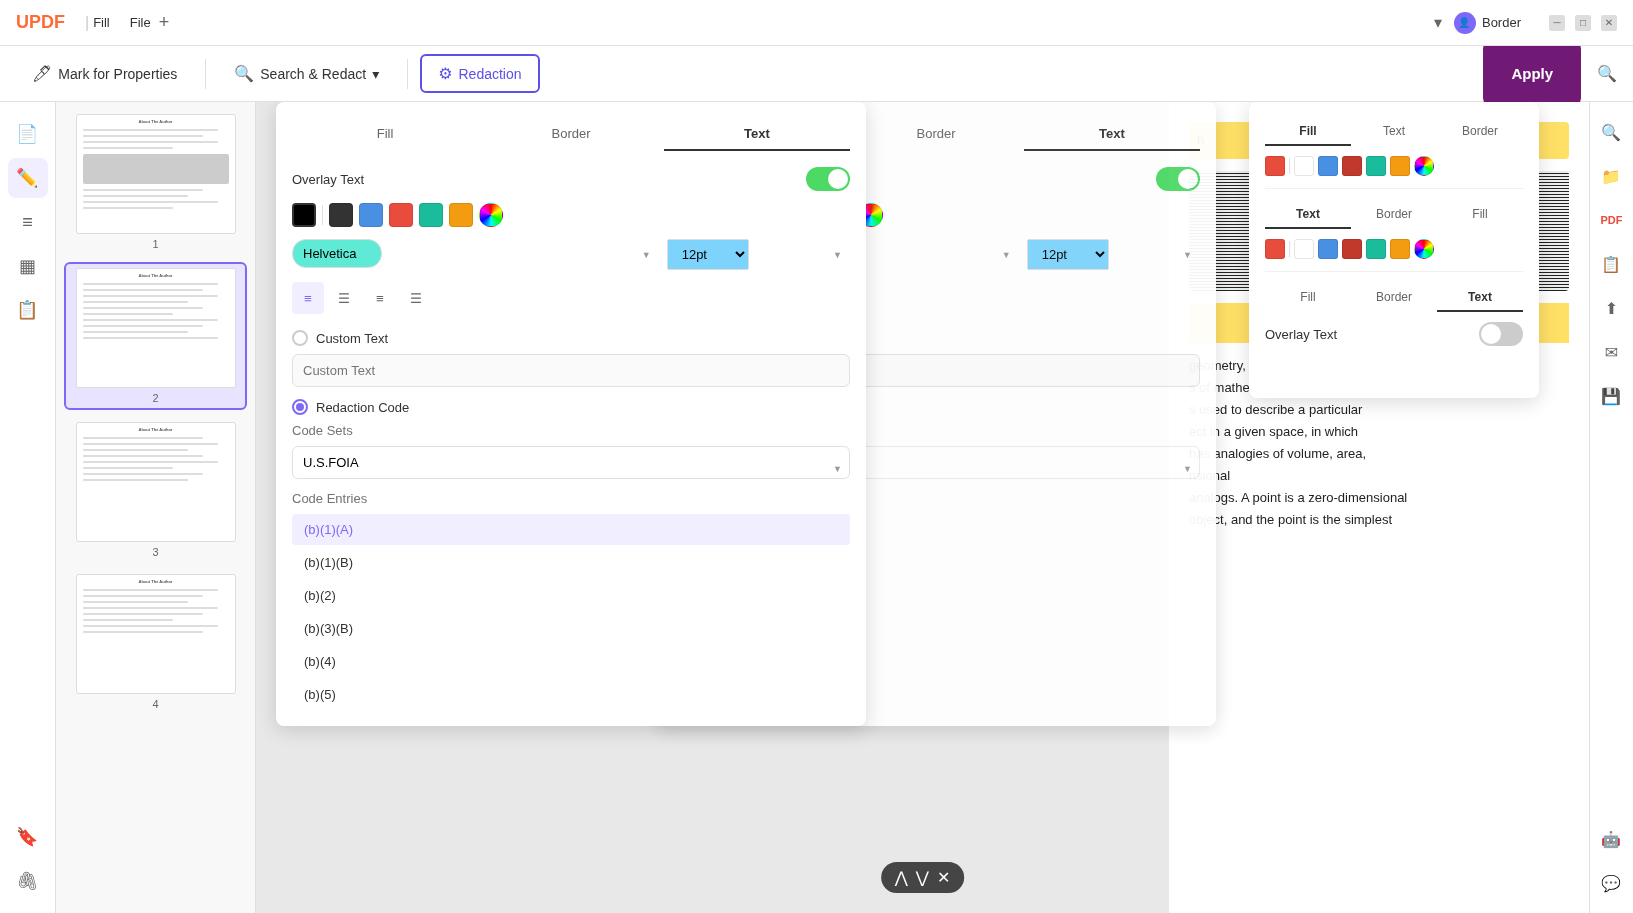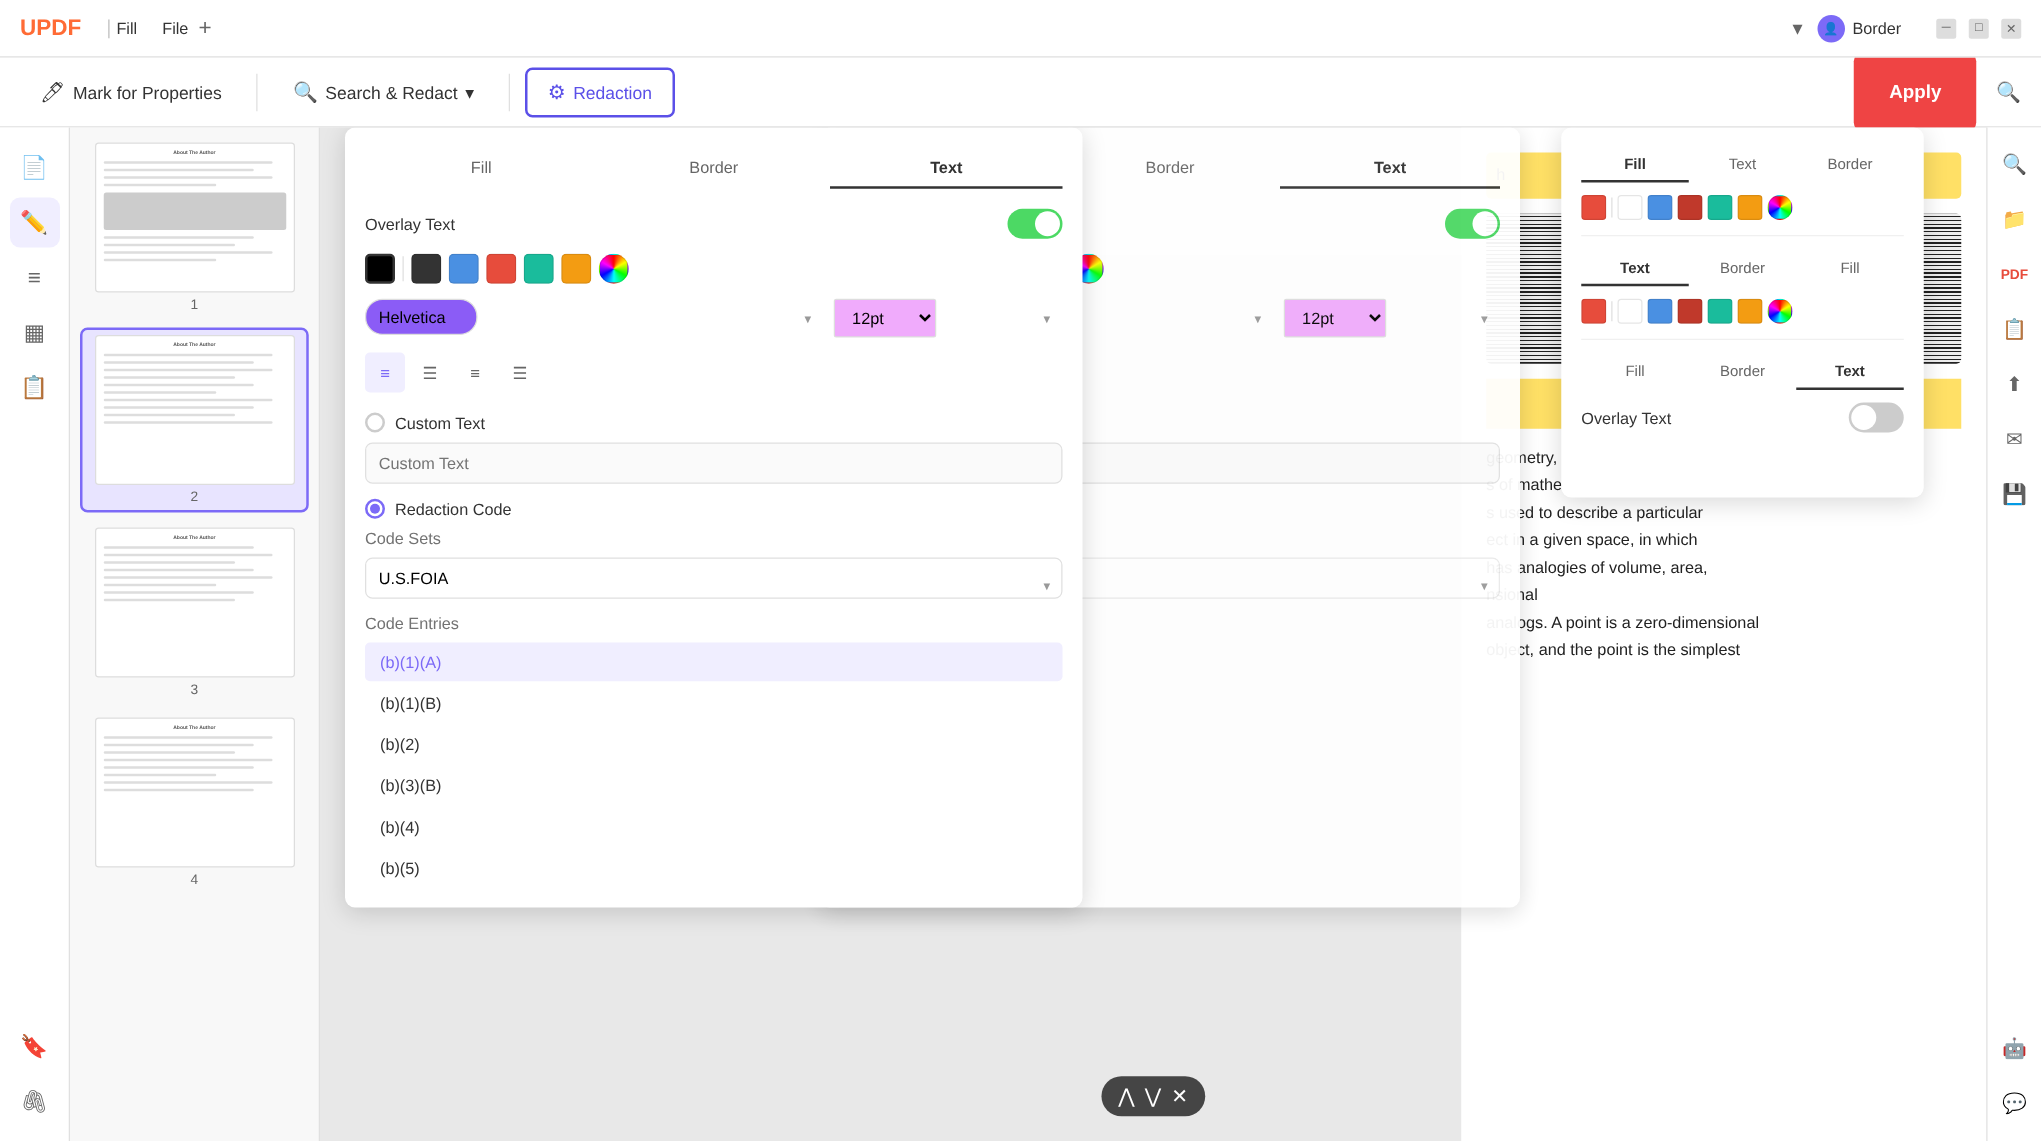--- a/index.html
+++ b/index.html
@@ -33,21 +33,21 @@
       border: none; background: none;
     }
     .toolbar-btn-icon { font-size: 16px; }
     .toolbar-separator { width: 1px; height: 30px; background: #e0e0e0; margin: 0 4px; }
     .properties-btn {
       display: flex; align-items: center; gap: 6px; padding: 8px 16px;
       border-radius: 6px; cursor: pointer; font-size: 14px; color: #5b50e8;
       border: 2px solid #5b50e8; background: #fff; font-weight: 500;
     }
     .apply-btn {
-      margin-left: auto; background: #ef4444; color: #fff; border: none;
+      margin-left: auto; background: #701a75; color: #fff; border: none;
       border-radius: 8px; padding: 24px 28px; font-size: 15px; font-weight: 600;
       cursor: pointer;
     }
     .search-icon-btn { margin-left: 8px; cursor: pointer; color: #666; }
 
     
     .main { display: flex; height: calc(913px - 46px - 56px); }
 
     
     .sidebar-icons {
@@ -120,26 +120,26 @@
       width: 24px; height: 24px; border-radius: 4px; cursor: pointer;
       border: 1px solid rgba(0,0,0,0.1);
     }
     .color-swatch.selected { border: 2px solid #333; }
     .color-sep { width: 1px; height: 20px; background: #e0e0e0; }
 
     
     .font-row { display: flex; gap: 8px; margin-bottom: 12px; }
     .font-select {
       flex: 2; padding: 6px 10px; border: 1px solid #ddd; border-radius: 14px;
-      font-size: 13px; background: #8b5cf6; cursor: pointer;
+      font-size: 13px; background: #5eead4; cursor: pointer;
       appearance: none; -webkit-appearance: none;
     }
     .size-select {
       flex: 1; padding: 6px 10px; border: 1px solid #ddd; border-radius: 2px;
-      font-size: 13px; background: #f0abfc; cursor: pointer;
+      font-size: 13px; background: #7dd3fc; cursor: pointer;
     }
 
     
     .align-row { display: flex; gap: 4px; margin-bottom: 16px; }
     .align-btn {
       width: 32px; height: 32px; border-radius: 4px; border: none; background: none;
       cursor: pointer; display: flex; align-items: center; justify-content: center; color: #666;
     }
     .align-btn.active { background: #f0eeff; color: #7c6af7; }
 

